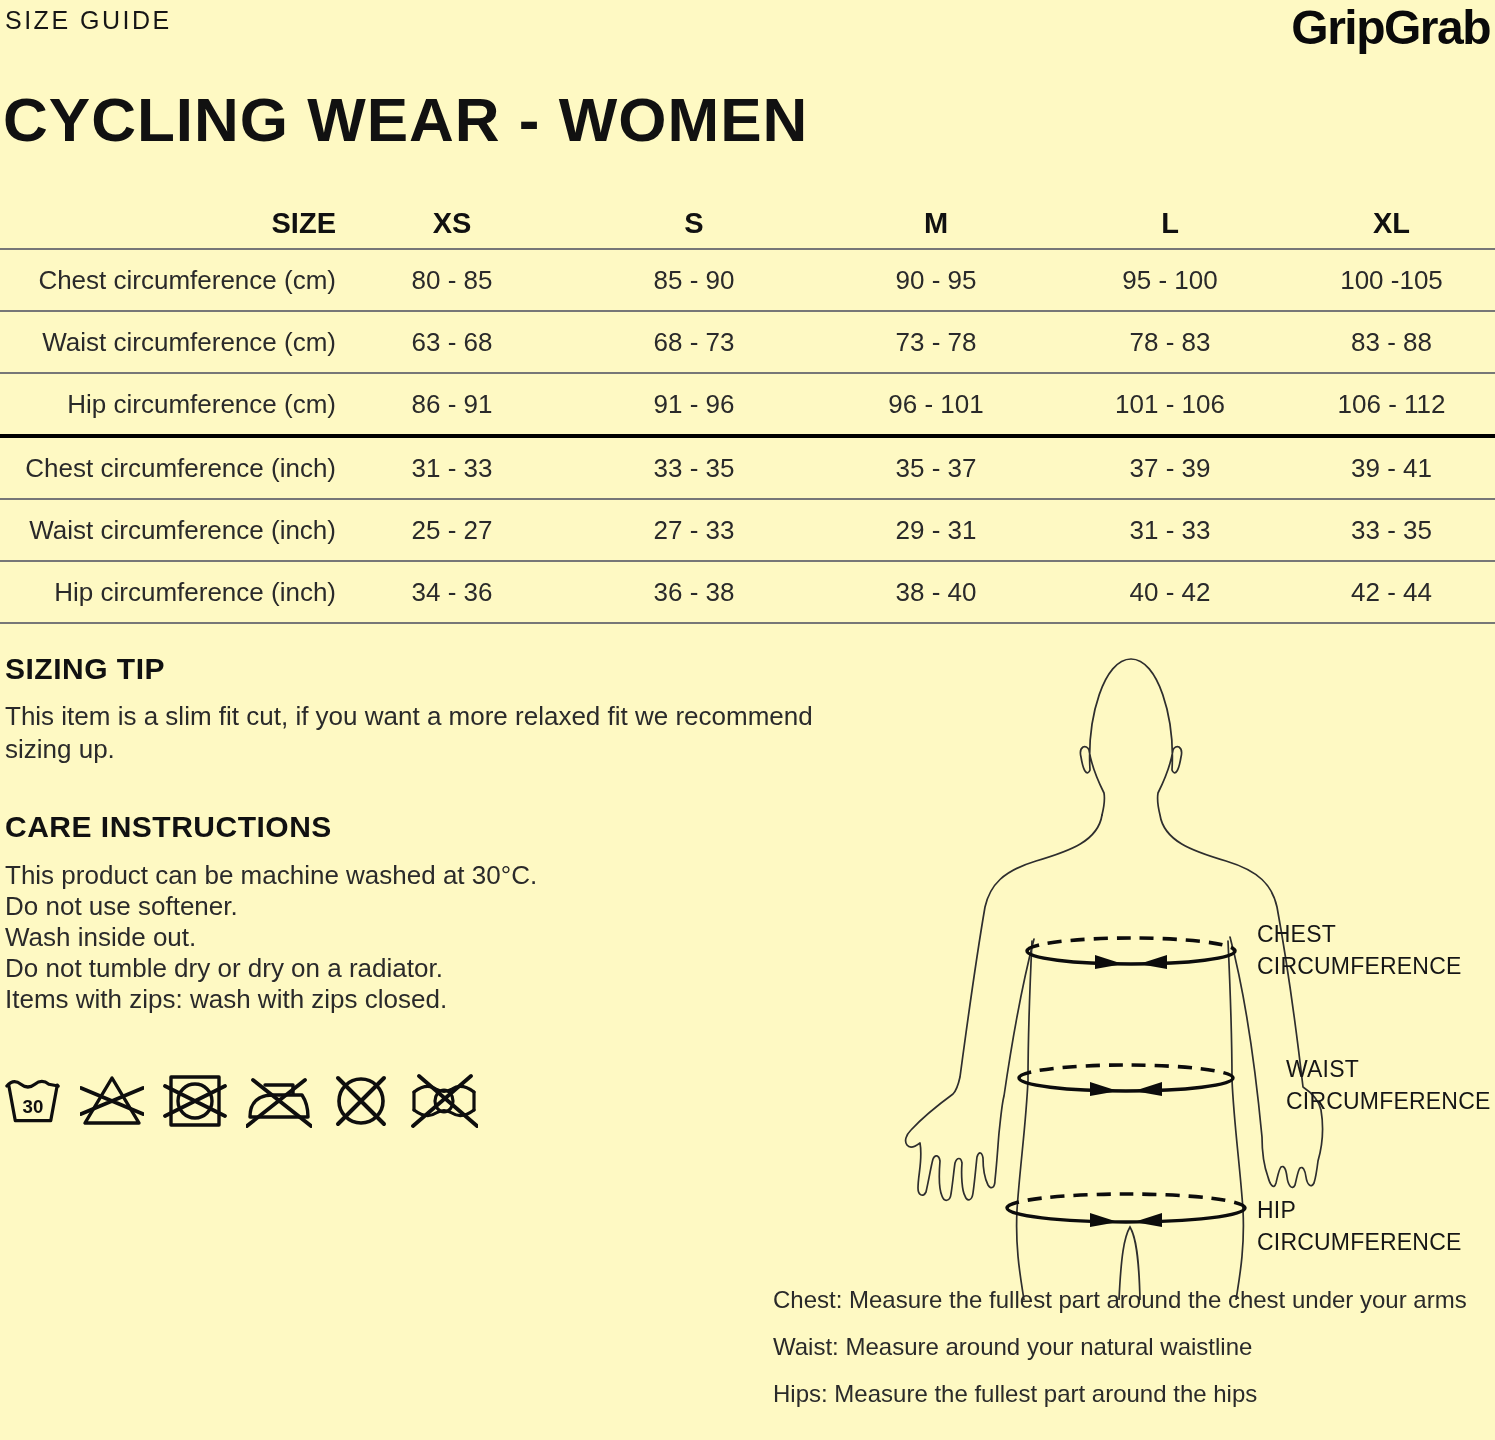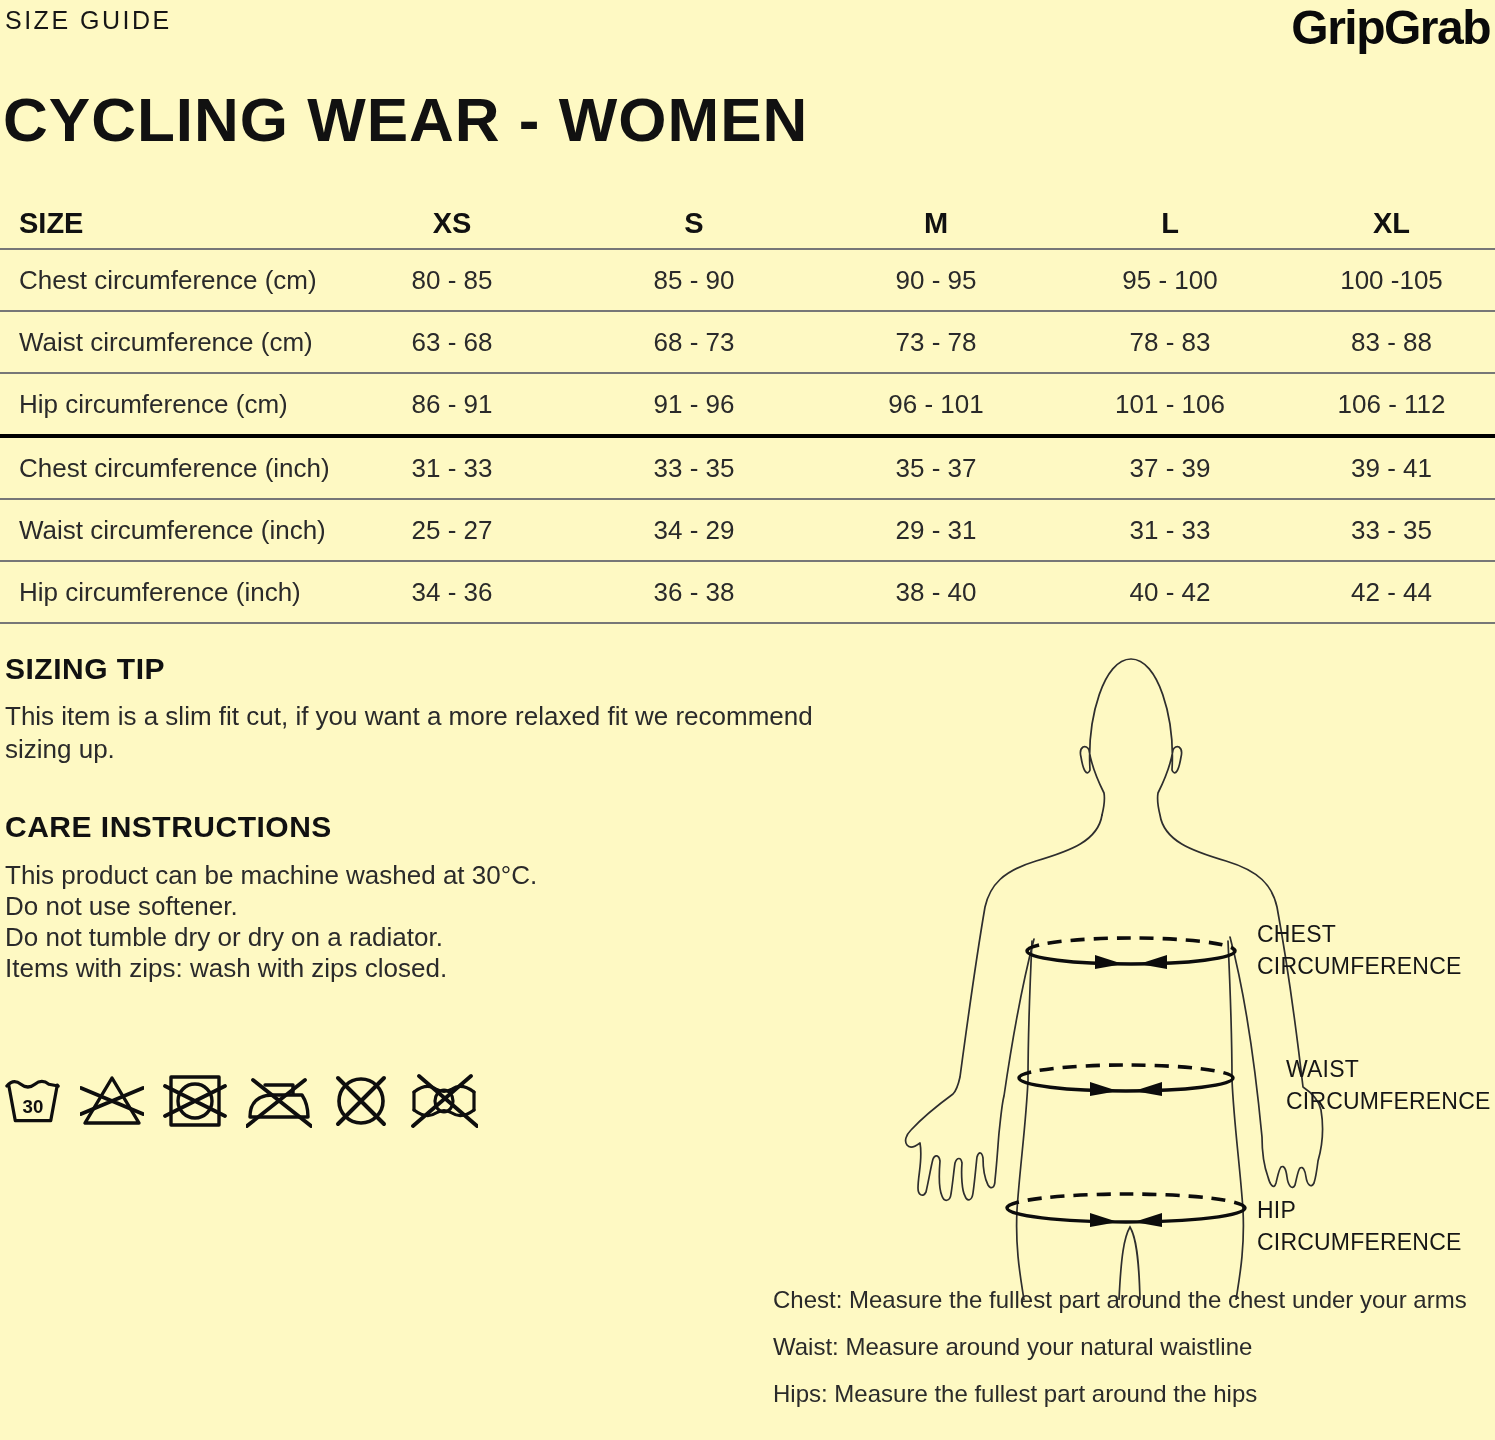--- a/index.html
+++ b/index.html
@@ -10,21 +10,21 @@
   .abs { position:absolute; }
 
   .eyebrow { left:5px; top:6px; font-size:25px; letter-spacing:2.5px; font-weight:400; color:#161616; }
   .brand   { right:5px; top:0;  font-size:48px; font-weight:700; letter-spacing:-1.5px; color:#0a0a0a; }
   .title   { left:3px; top:84px; font-size:62px; font-weight:700; letter-spacing:1px; color:#111111; }
 
   table.size-table { position:absolute; left:0; top:198px; width:1495px; border-collapse:collapse; table-layout:fixed; }
   .size-table th, .size-table td { padding:0; text-align:center; vertical-align:middle; }
   .size-table thead th { font-size:29px; font-weight:700; color:#111; height:50px; }
   .size-table tbody td { font-size:26px; font-weight:400; color:#2a2a2a; height:60px; }
-  .size-table .label { text-align:left; padding-left:19px; }
+  .size-table .label { text-align:right; padding-left:13px; }
   .size-table thead tr { border-bottom:2px solid #777; }
   .size-table tbody tr { border-bottom:2px solid #777; }
   .size-table tbody tr.thick-top { border-top:4px solid #000; }
 
   .section-h { font-size:30px; font-weight:700; letter-spacing:0.5px; color:#111; }
   .sizing-tip { left:5px; top:652px; width:900px; }
   .sizing-tip p { margin:14px 0 0 0; font-size:26px; line-height:33px; width:845px; color:#2a2a2a; font-weight:400; }
 
   .care { left:5px; top:810px; width:760px; }
   .care-lines { margin-top:16px; }
@@ -100,21 +100,21 @@
         <td class="label">Chest circumference (inch)</td>
         <td>31 - 33</td>
         <td>33 - 35</td>
         <td>35 - 37</td>
         <td>37 - 39</td>
         <td>39 - 41</td>
       </tr>
       <tr>
         <td class="label">Waist circumference (inch)</td>
         <td>25 - 27</td>
-        <td>34 - 29</td>
+        <td>27 - 33</td>
         <td>29 - 31</td>
         <td>31 - 33</td>
         <td>33 - 35</td>
       </tr>
       <tr>
         <td class="label">Hip circumference (inch)</td>
         <td>34 - 36</td>
         <td>36 - 38</td>
         <td>38 - 40</td>
         <td>40 - 42</td>
@@ -126,20 +126,21 @@
   <div class="abs sizing-tip">
     <div class="section-h">SIZING TIP</div>
     <p>This item is a slim fit cut, if you want a more relaxed fit we recommend sizing up.</p>
   </div>
 
   <div class="abs care">
     <div class="section-h">CARE INSTRUCTIONS</div>
     <div class="care-lines">
       <div class="care-line">This product can be machine washed at 30°C.</div>
       <div class="care-line">Do not use softener.</div>
+      <div class="care-line">Wash inside out.</div>
       <div class="care-line">Do not tumble dry or dry on a radiator.</div>
       <div class="care-line">Items with zips: wash with zips closed.</div>
     </div>
   </div>
 
   <div class="abs icons-row">
     <span>
       <svg width="56" height="60" viewBox="0 0 60 60" fill="none" stroke="#0e0e0e" stroke-width="3.4" stroke-linecap="round" stroke-linejoin="round">
         <path d="M2,14 C7,8 12,8 17,12 C22,16 27,16 32,12 C37,8 42,8 47,12 L57,14"></path>
         <path d="M4,13 L11,51 L49,51 L56,13"></path>

